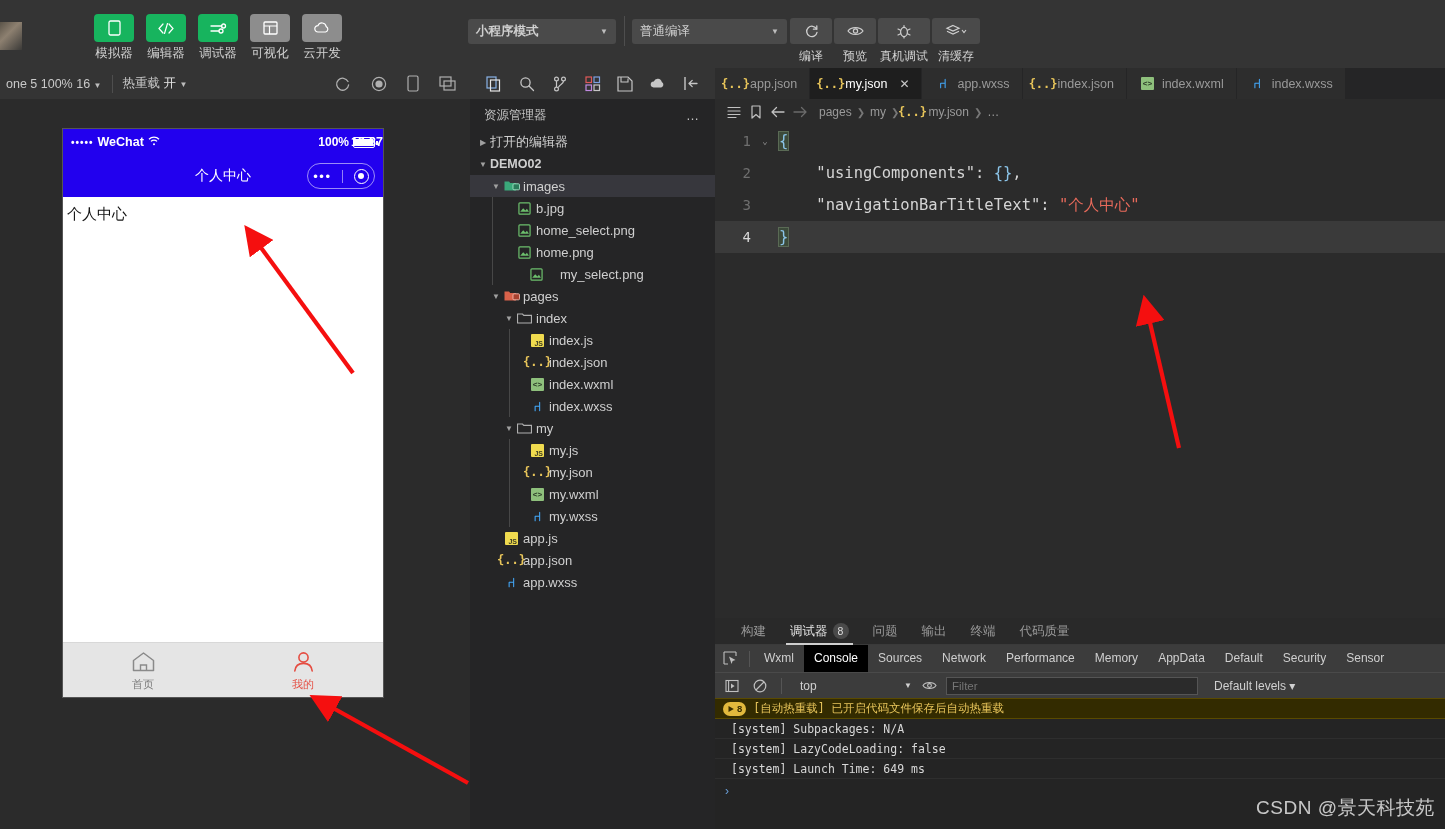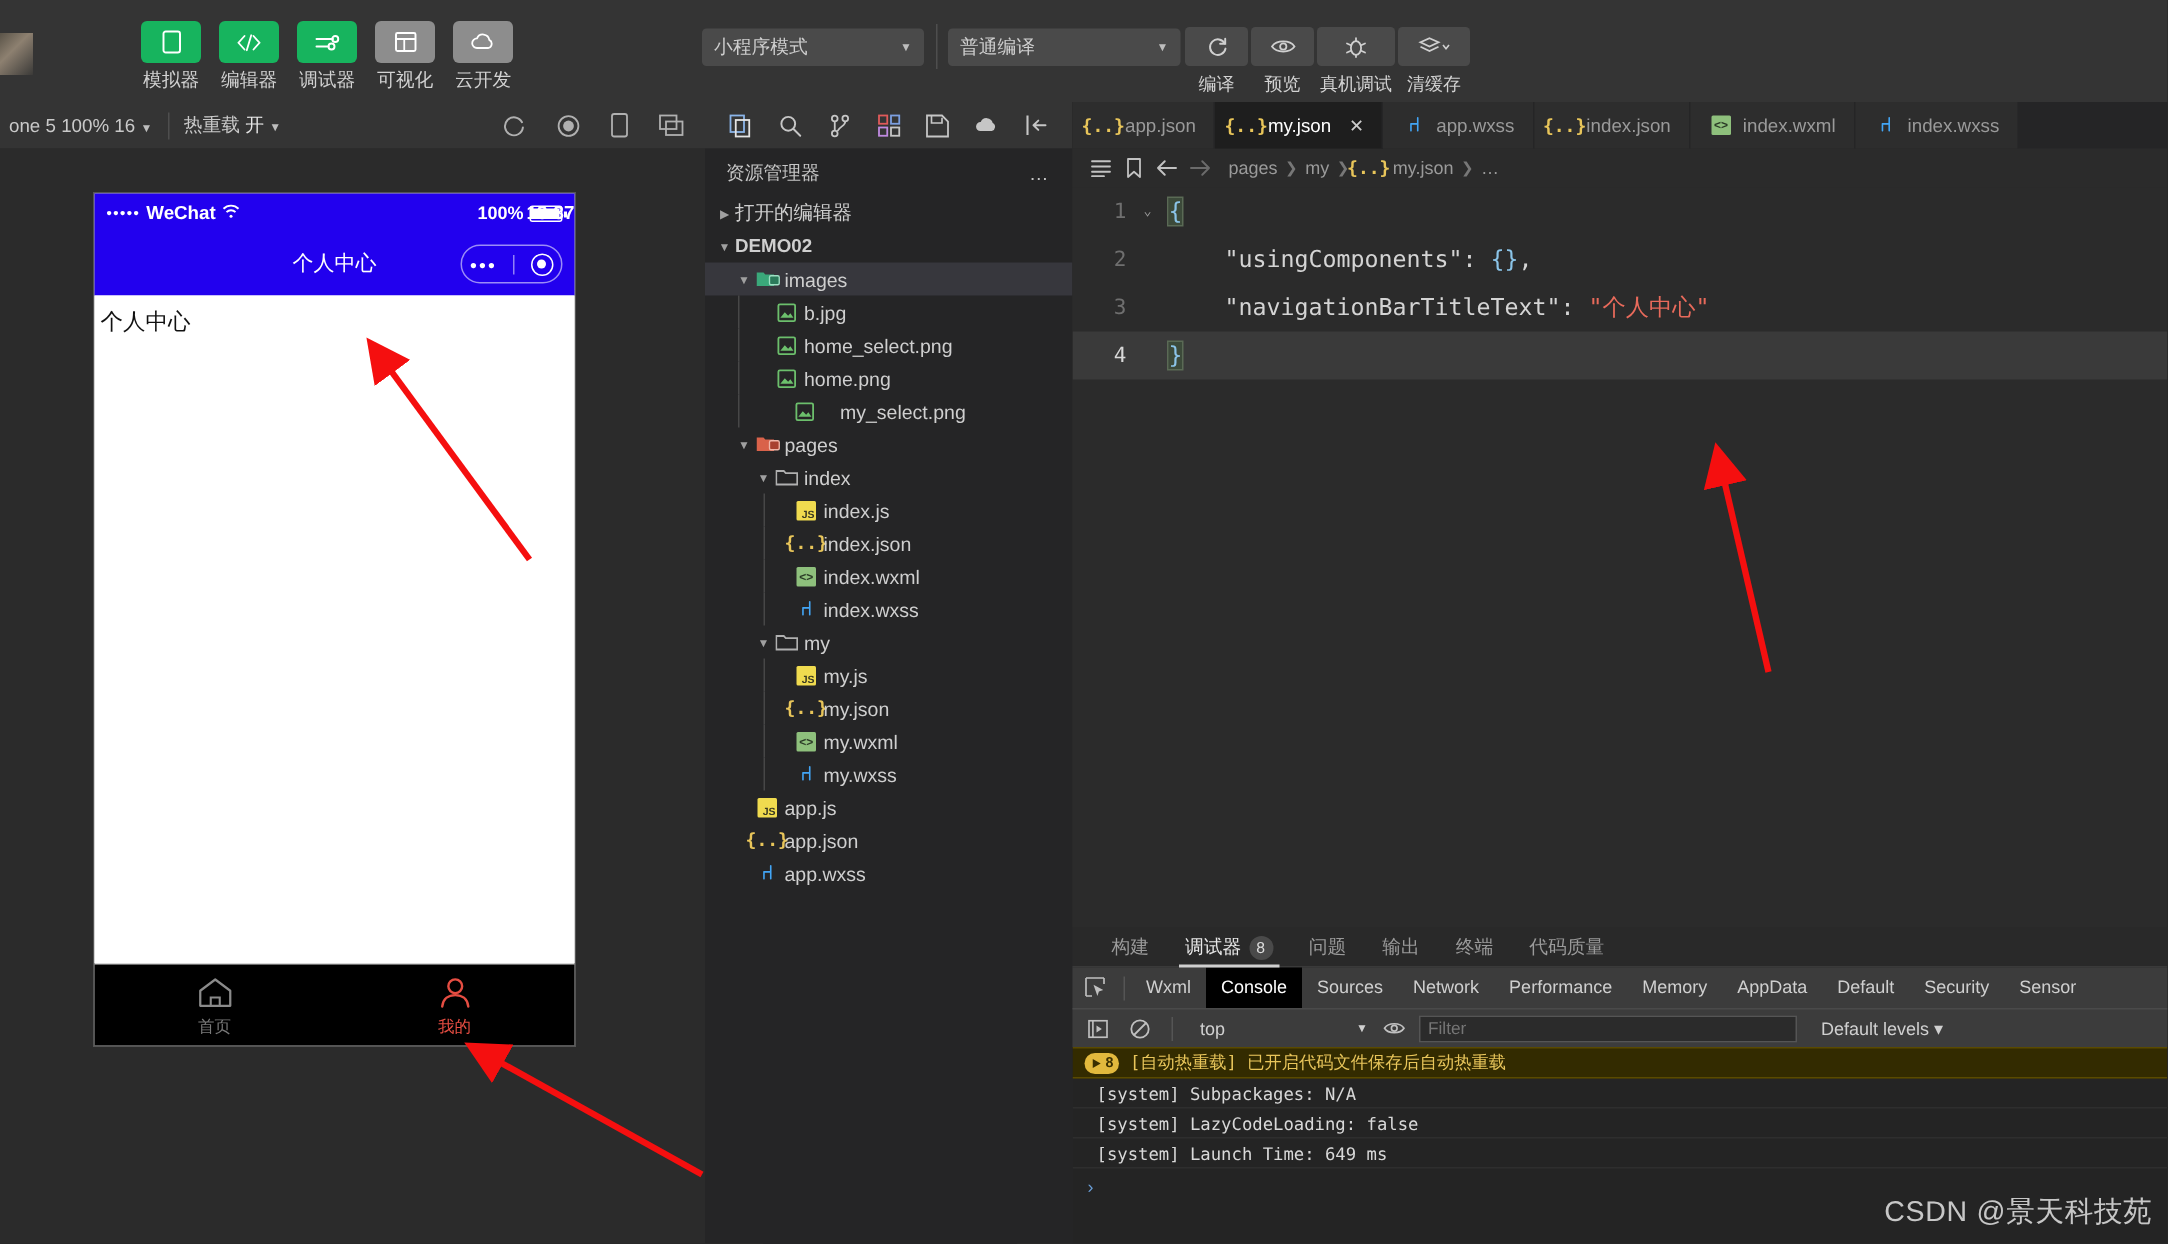--- a/index.html
+++ b/index.html
@@ -28,21 +28,21 @@
     display: flex; align-items: center; justify-content: center;
     color: #fff;
   }
   .tool-btn.green { background: #17b45e; }
   .tool-btn.grey  { background: #8d8d8d; }
   .tool-label { font-size: 12.5px; color: #d2d2d2; margin-top: 3px; white-space: nowrap; }
 
   .mode-select {
     position: absolute; left: 468px; top: 19px; width: 148px; height: 25px;
     background: #4a4a4a; border-radius: 3px; color: #cfcfcf; font-size: 12.5px;
-    display: flex; align-items: center; padding: 0 8px; cursor: pointer;
+    display: flex; align-items: center; padding: 0 8px; cursor: pointer; font-weight: bold;
   }
   .mode-select .caret { margin-left: auto; font-size: 8px; color: #bdbdbd; }
   .vdiv { position: absolute; top: 16px; width: 1px; height: 30px; background: #4e4e4e; }
 
   .compile-select {
     position: absolute; left: 632px; top: 19px; width: 155px; height: 25px;
     background: #4a4a4a; border-radius: 3px; color: #cfcfcf; font-size: 12.5px;
     display: flex; align-items: center; padding: 0 8px; cursor: pointer;
   }
   .compile-select .caret { margin-left: auto; font-size: 8px; color: #bdbdbd; }
@@ -111,21 +111,21 @@
   .cap-target i { width: 6px; height: 6px; border-radius: 50%; background: #fff; display: block; }
 
   .page-body {
     position: absolute; left: 0; right: 0; top: 68px; bottom: 55px;
     background: #fff; padding: 8px 4px;
   }
   .page-text { font-size: 15px; color: #111; font-family: "DejaVu Sans", sans-serif; }
 
   .tabbar {
     position: absolute; left: 0; right: 0; bottom: 0; height: 55px;
-    border-top: 1px solid #d8d8d8; background: #000000;
+    border-top: 1px solid #d8d8d8; background: #e5e5e5;
     display: flex; align-items: center;
   }
   .tab { flex: 1; text-align: center; cursor: pointer; }
   .tab .ticon { display: flex; justify-content: center; height: 26px; align-items: center; }
   .tab .tlabel { font-size: 11px; margin-top: 2px; font-family: "DejaVu Sans", sans-serif; }
   .tab.inactive .tlabel { color: #7a7a7a; }
   .tab.active .tlabel { color: #e54d42; }
 
   
   .act-bar {

